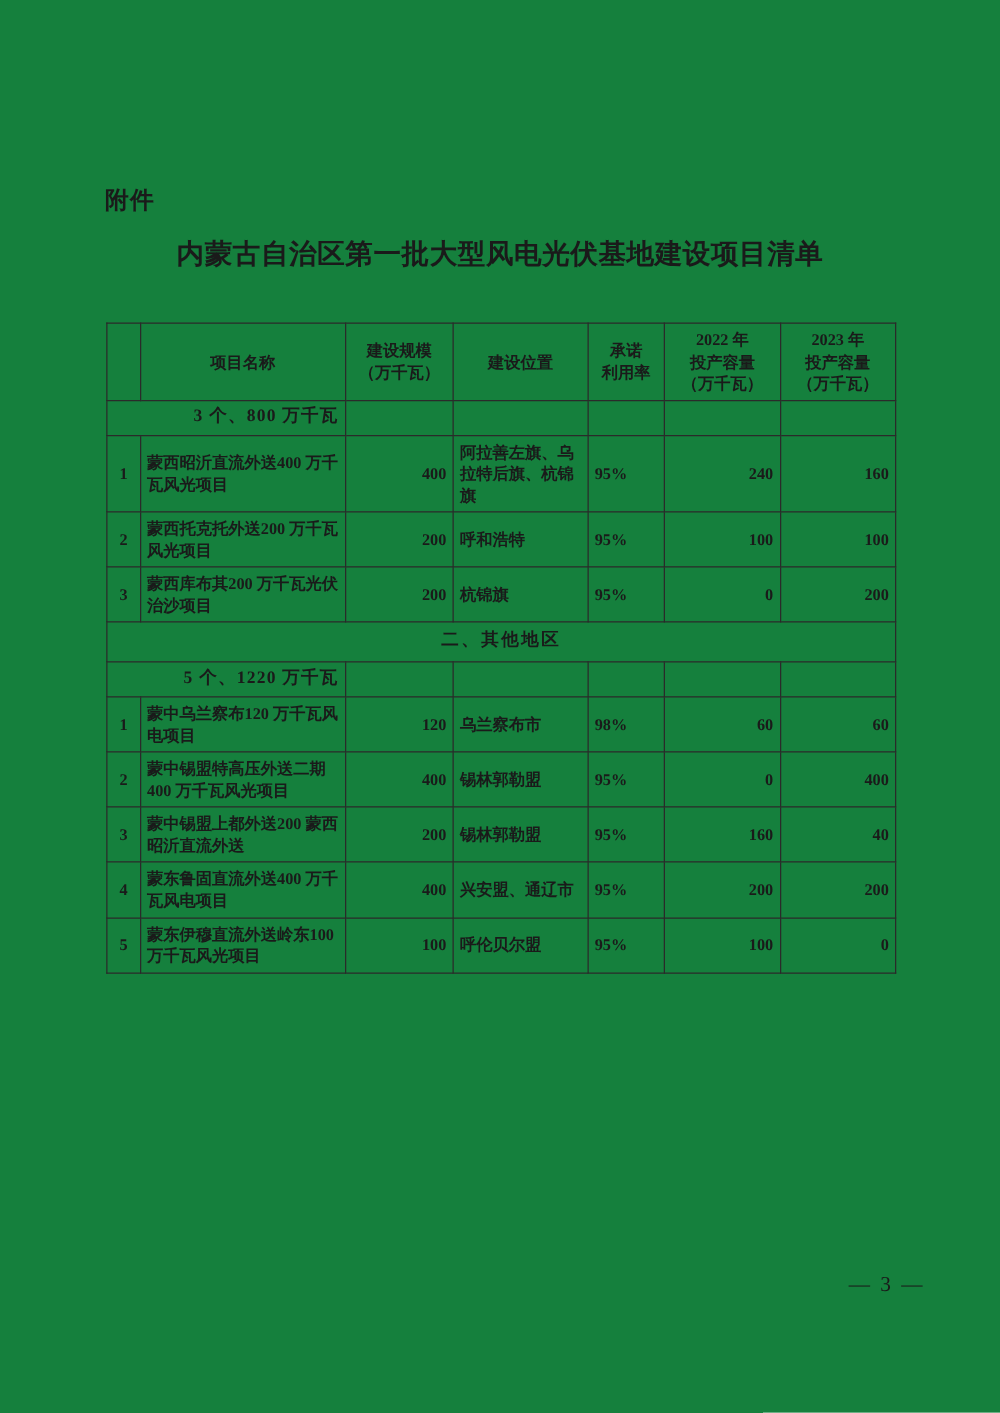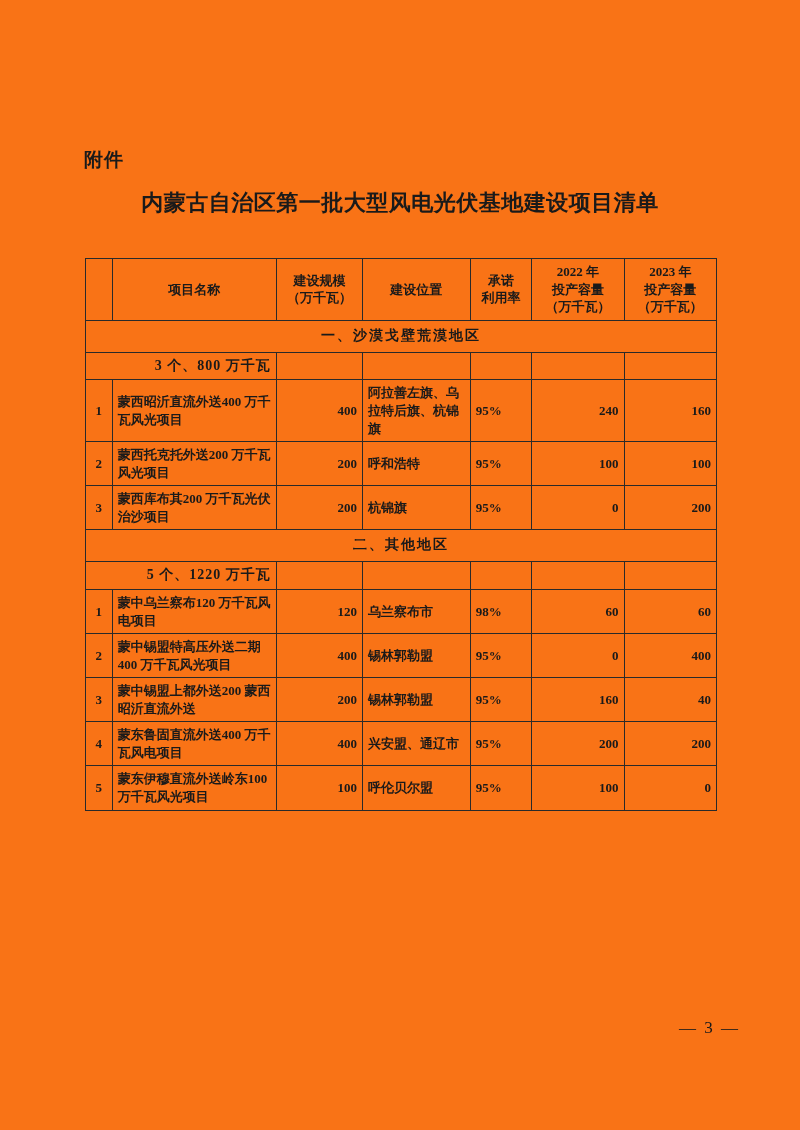--- a/index.html
+++ b/index.html
@@ -13,21 +13,21 @@
     position: relative;
     font-family: "Liberation Serif", "DejaVu Serif", serif;
     color: #1a1a1a;
     overflow: hidden;
   }
   .page {
     position: absolute;
     left: 0; top: 0;
     width: 800px;
     height: 1130px;
-    background: #f97316;
+    background: #15803d;
   }
   .attach-label {
     position: absolute;
     left: 84px;
     top: 147px;
     font-size: 19px;
     font-weight: bold;
     letter-spacing: 1px;
   }
   .doc-title {
@@ -141,23 +141,20 @@
         <th class="hd">
           <div>2023 年</div>
           <div>投产容量</div>
           <div>（万千瓦）</div>
         </th>
       </tr>
     </thead>
 
     <tbody>
 
-      <tr class="section">
-        <td colspan="7">一、沙漠戈壁荒漠地区</td>
-      </tr>
       <tr class="subtotal">
         <td colspan="2" class="sub">3 个、800 万千瓦</td>
         <td></td>
         <td></td>
         <td></td>
         <td></td>
         <td></td>
       </tr>
 
       <tr>

